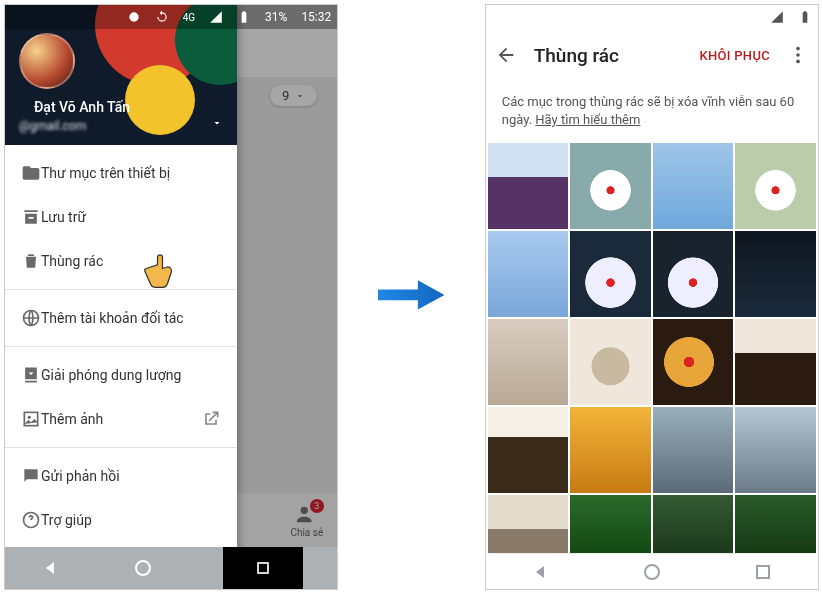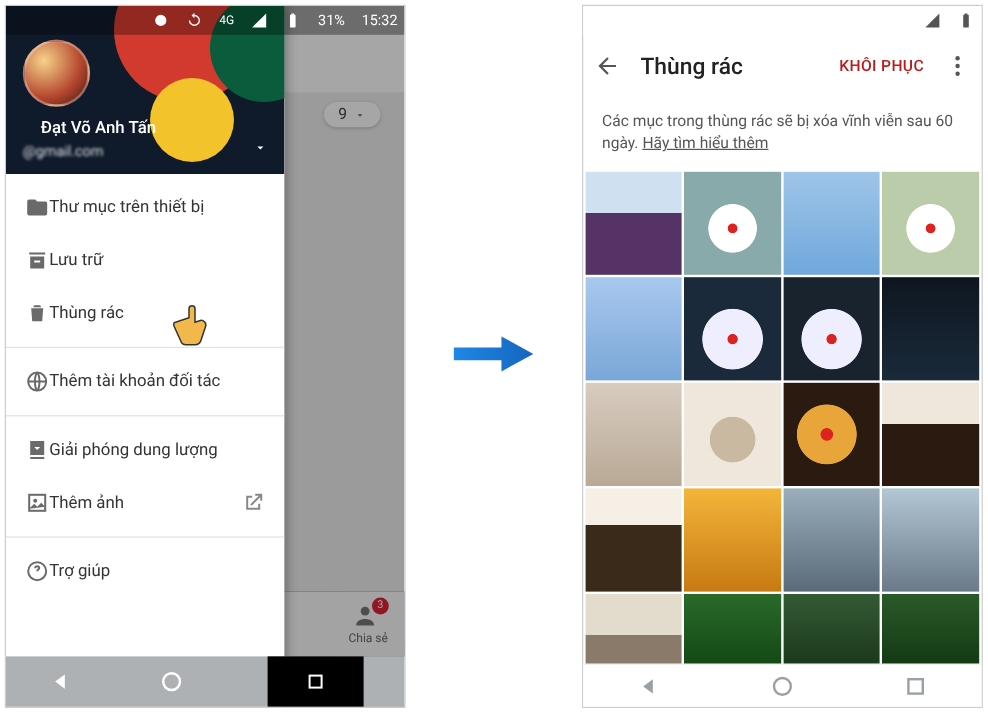--- a/index.html
+++ b/index.html
@@ -219,20 +219,28 @@
           <span class="ext di-icon">
               <svg viewBox="0 0 24 24">
                 <path d="M14 3h7v7h-2V6.4L10.4 15 9 13.6 17.6 5H14zM5 5h6v2H7v10h10v-4h2v6H5z"></path>
               </svg>
             </span>
         </div>
         <div class="drawer-divider"></div>
         <div class="drawer-item">
           <span class="di-icon">
               <svg viewBox="0 0 24 24">
+                <path d="M4 4h16v12H7l-3 3zM11 7h2v4h-2zm0 5h2v2h-2z"></path>
+              </svg>
+            </span>
+          <span>Gửi phản hồi</span>
+        </div>
+        <div class="drawer-item">
+          <span class="di-icon">
+              <svg viewBox="0 0 24 24">
                 <circle cx="12" cy="12" r="9" fill="none" stroke="currentColor" stroke-width="2"></circle>
                 <path d="M10 9a2 2 0 114 0c0 1-2 1.5-2 3m0 2h.01" fill="none" stroke="currentColor" stroke-width="2"></path>
               </svg>
             </span>
           <span>Trợ giúp</span>
         </div>
       </div>
     </div>
 
     <div class="pointer-hand">

